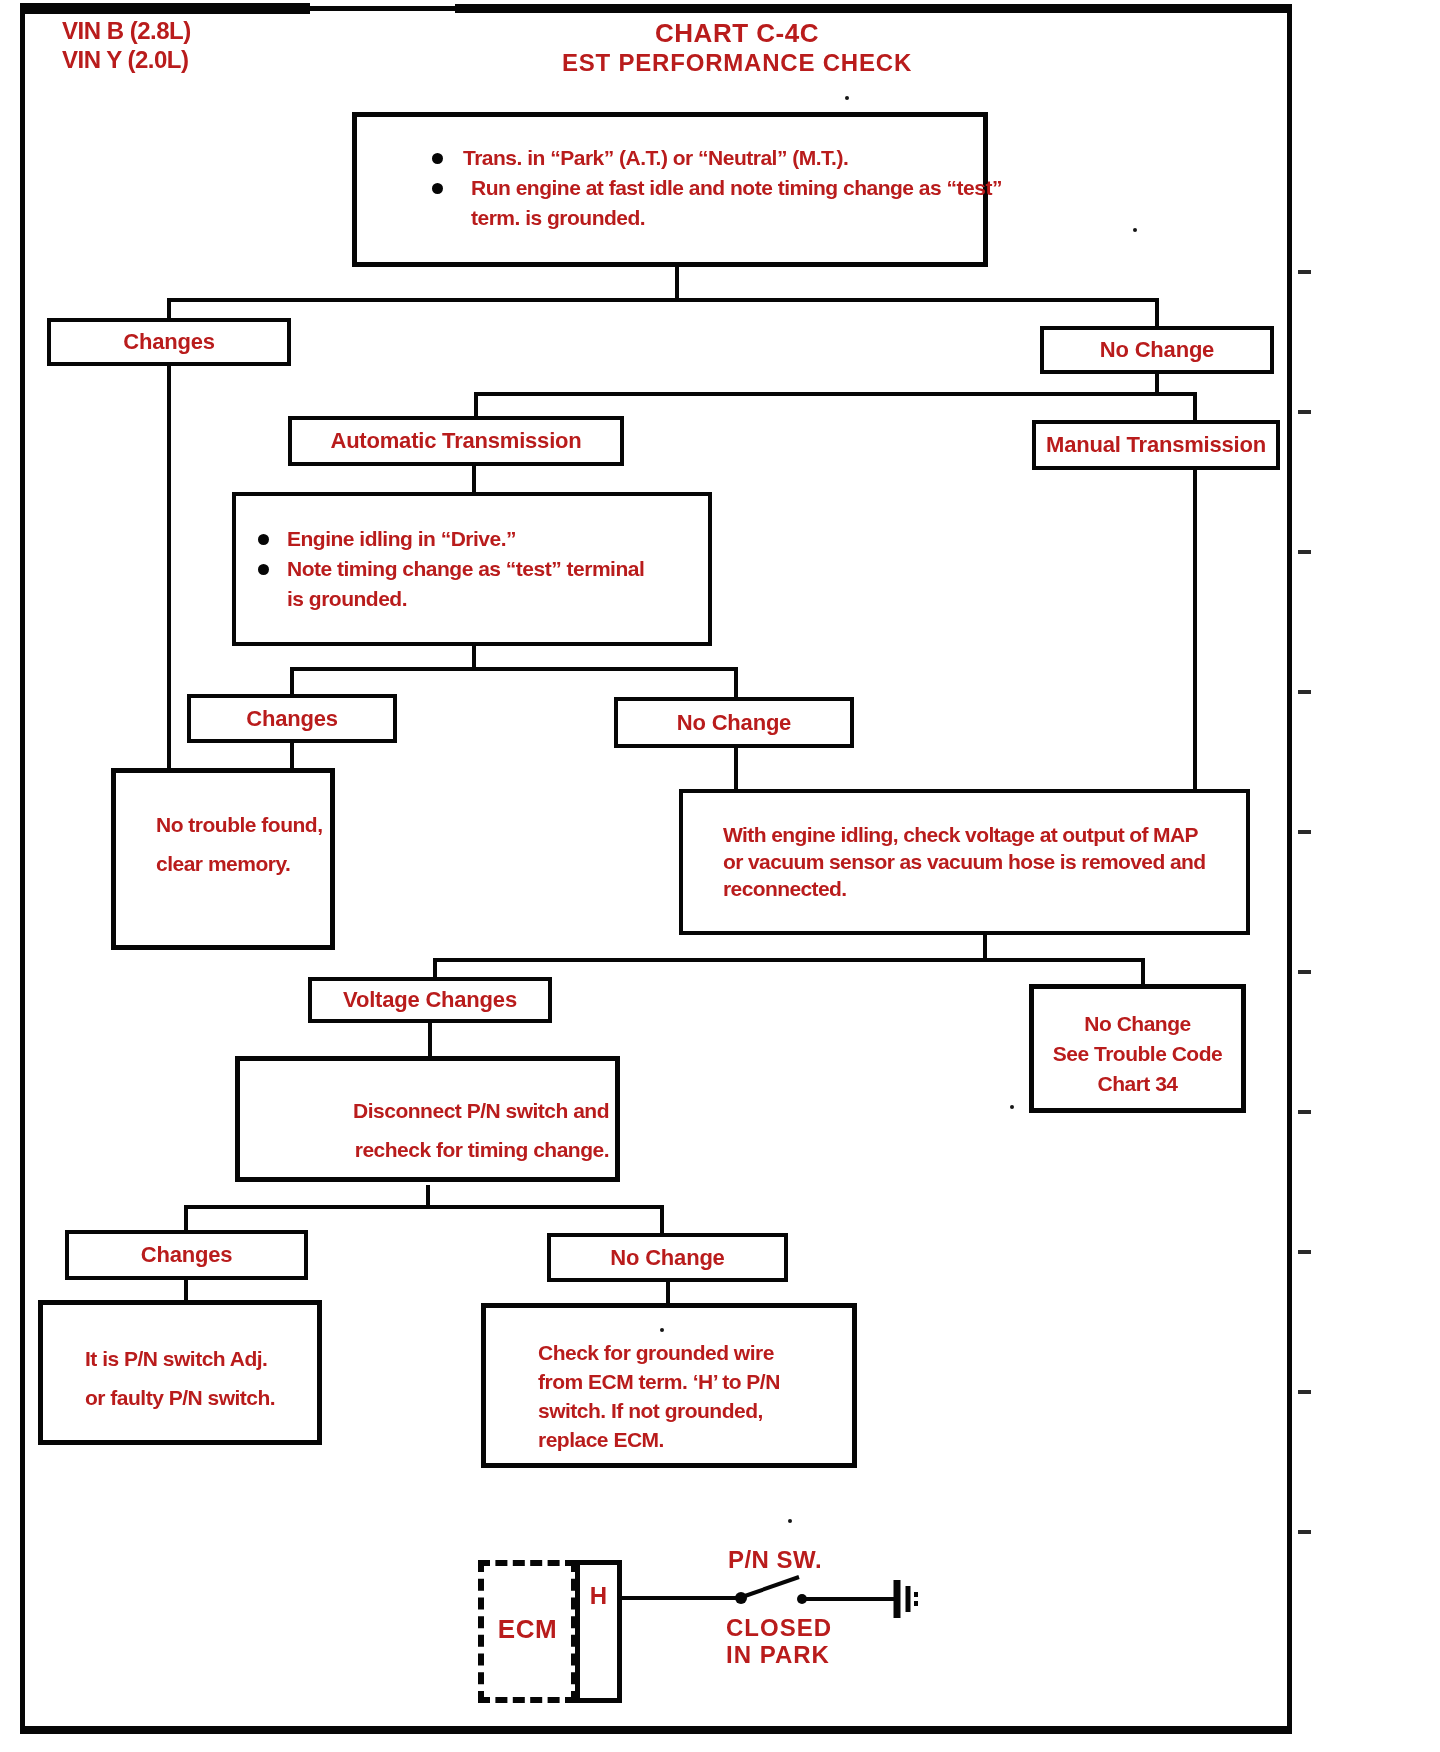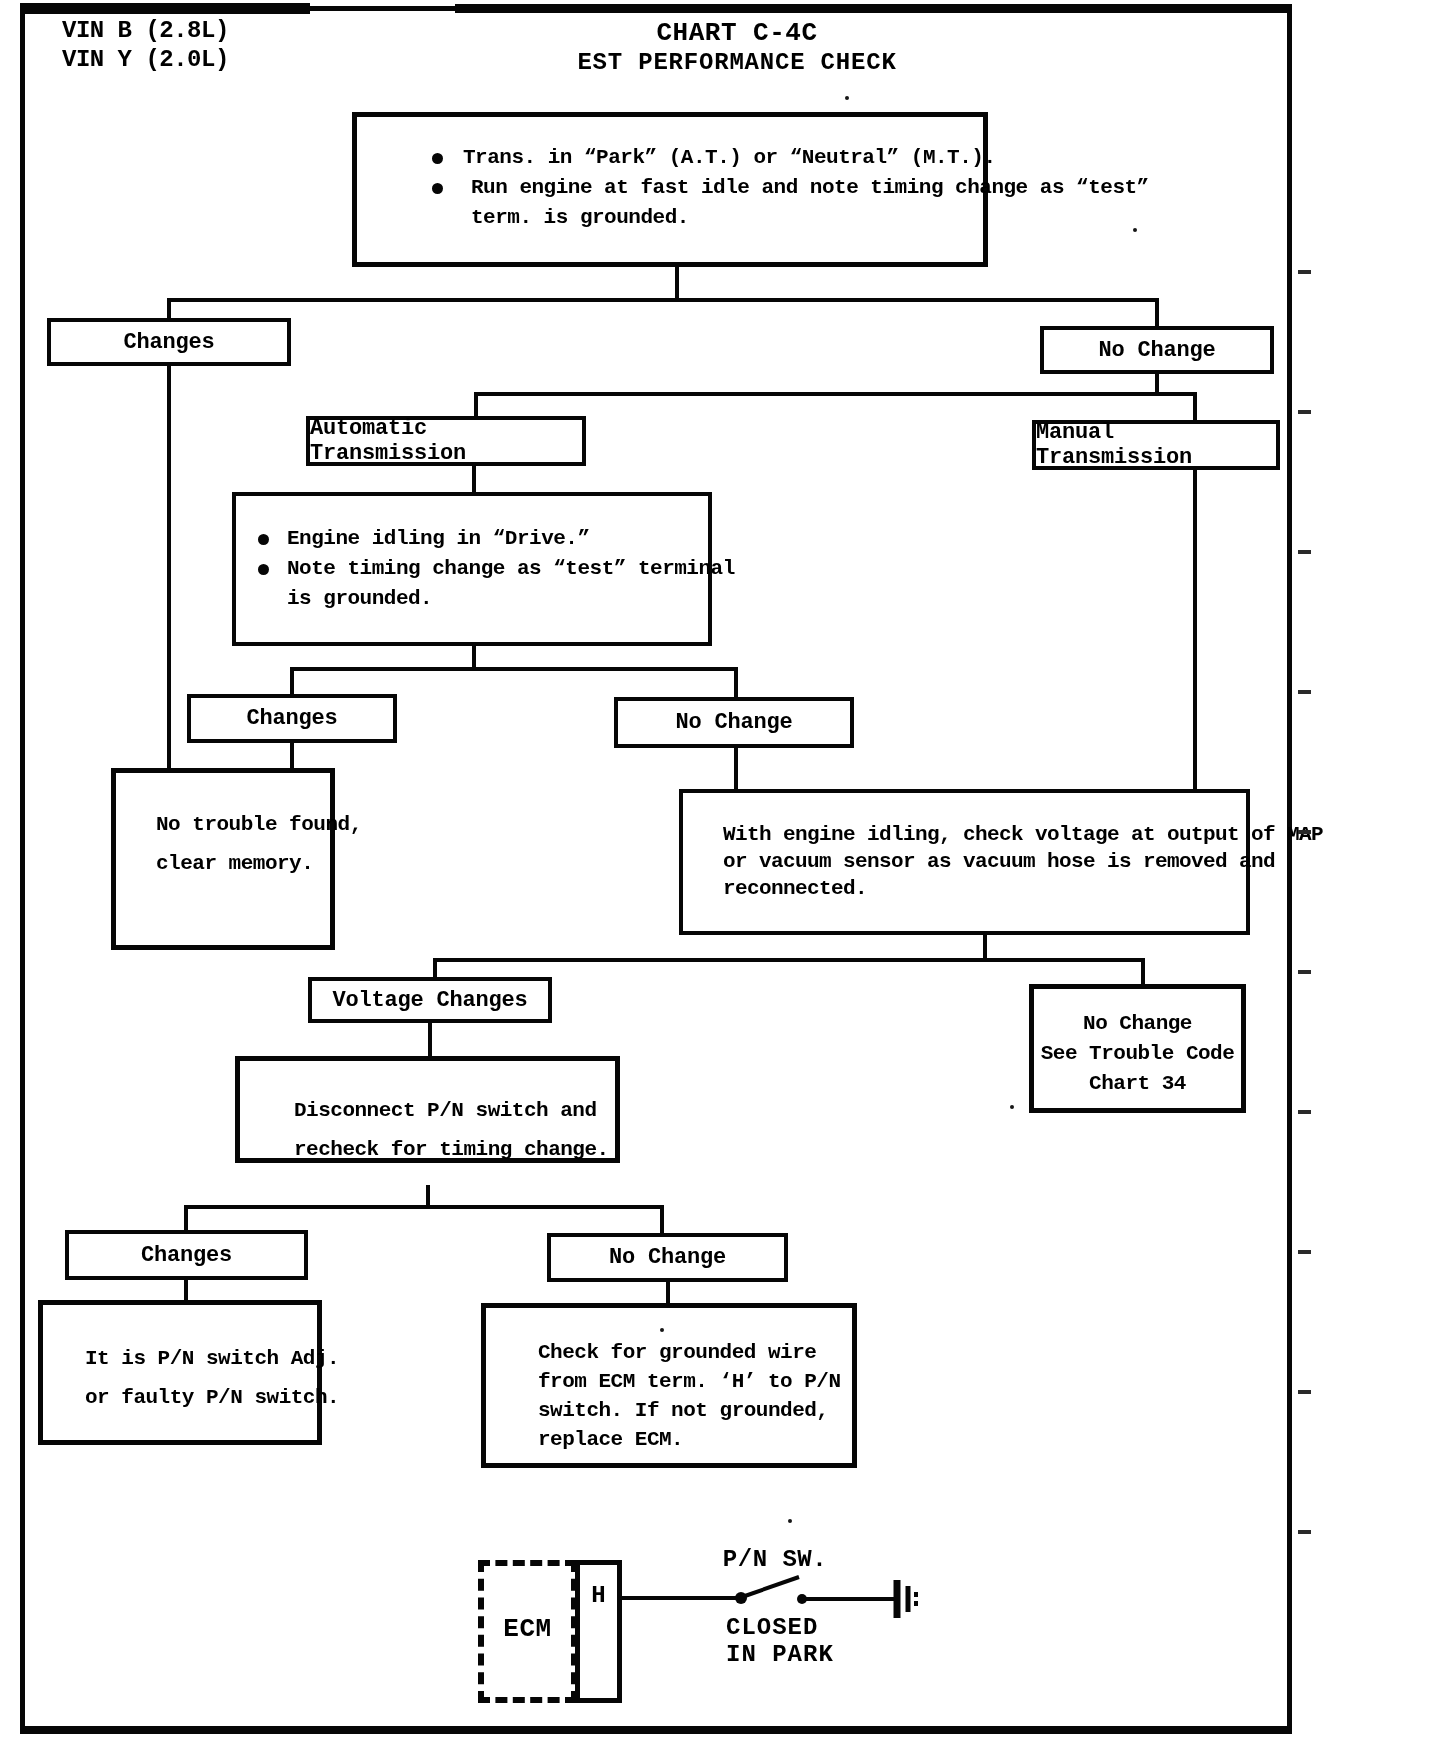--- a/index.html
+++ b/index.html
@@ -1,18 +1,18 @@
 <!DOCTYPE html>
 <html><head>
 <meta charset="utf-8">
 <style>
   html,body{margin:0;padding:0;background:#ffffff;}
   #canvas{
     position:relative;width:1440px;height:1752px;background:#ffffff;
-    font-family:Liberation Mono, monospace;font-weight:700;color:#000000;
+    font-family:Liberation Sans, sans-serif;font-weight:700;color:#b91c1c;
     overflow:hidden;
   }
   .abs{position:absolute;}
   .box{
     position:absolute;border:4px solid #060606;background:#ffffff;
     box-sizing:border-box;
   }
   .lbl{display:flex;align-items:center;justify-content:center;
        font-size:22px;letter-spacing:-0.2px;}
   .txt{white-space:pre;font-size:21px;letter-spacing:-0.5px;line-height:30px;}
@@ -63,21 +63,21 @@
     <div class="blt-row">
       <span class="blt"></span>
       <span class="txt" style="margin-left:28px;">Run engine at fast idle and note timing change as “test”
 term. is grounded.</span>
     </div>
   </div>
 
   <div class="box lbl" style="left:47px;top:318px;width:244px;height:48px;">Changes</div>
   <div class="box lbl" style="left:1040px;top:326px;width:234px;height:48px;">No Change</div>
 
-  <div class="box lbl" style="left:306px;top:416px;width:280px;height:50px;">Automatic Transmission</div>
+  <div class="box lbl" style="left:288px;top:416px;width:336px;height:50px;">Automatic Transmission</div>
   <div class="box lbl" style="left:1032px;top:420px;width:248px;height:50px;">Manual Transmission</div>
 
   <div class="box" style="left:232px;top:492px;width:480px;height:154px;padding:28px 8px 0 22px;">
     <div class="blt-row">
       <span class="blt"></span>
       <span class="txt" style="margin-left:18px;">Engine idling in “Drive.”</span>
     </div>
     <div class="blt-row">
       <span class="blt"></span>
       <span class="txt" style="margin-left:18px;">Note timing change as “test” terminal
@@ -99,21 +99,21 @@
 reconnected.</span>
   </div>
 
   <div class="box lbl" style="left:308px;top:977px;width:244px;height:46px;">Voltage Changes</div>
   <div class="box" style="left:1029px;top:984px;width:217px;height:129px;border-width:5px;padding-top:20px;text-align:center;">
     <span class="txt" style="line-height:30px;">No Change
 See Trouble Code
 Chart 34</span>
   </div>
 
-  <div class="box" style="left:235px;top:1056px;width:385px;height:107px;border-width:5px;padding:30px 6px 4px 54px;">
+  <div class="box" style="left:235px;top:1056px;width:385px;height:126px;border-width:5px;padding:30px 6px 4px 54px;text-align:right;">
     <span class="txt" style="line-height:39px;">Disconnect P/N switch and
 recheck for timing change.</span>
   </div>
 
   <div class="box lbl" style="left:65px;top:1230px;width:243px;height:50px;">Changes</div>
   <div class="box lbl" style="left:547px;top:1233px;width:241px;height:49px;">No Change</div>
 
   <div class="box" style="left:38px;top:1300px;width:284px;height:145px;border-width:5px;padding:34px 4px 0 42px;">
     <span class="txt" style="line-height:39px;">It is P/N switch Adj.
 or faulty P/N switch.</span>

